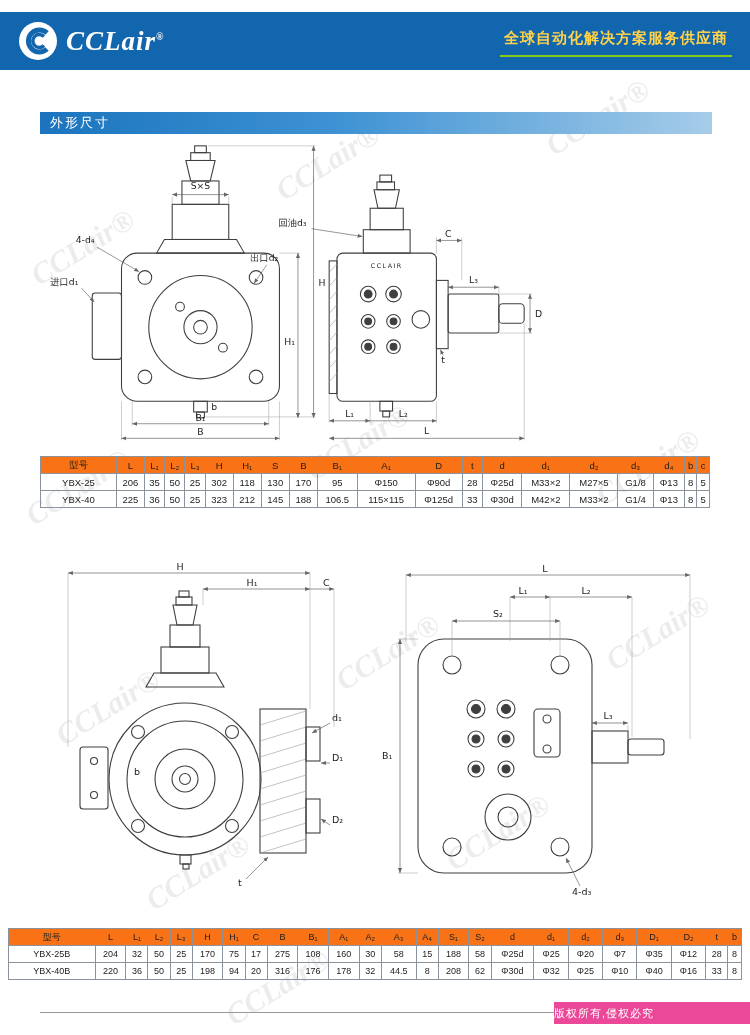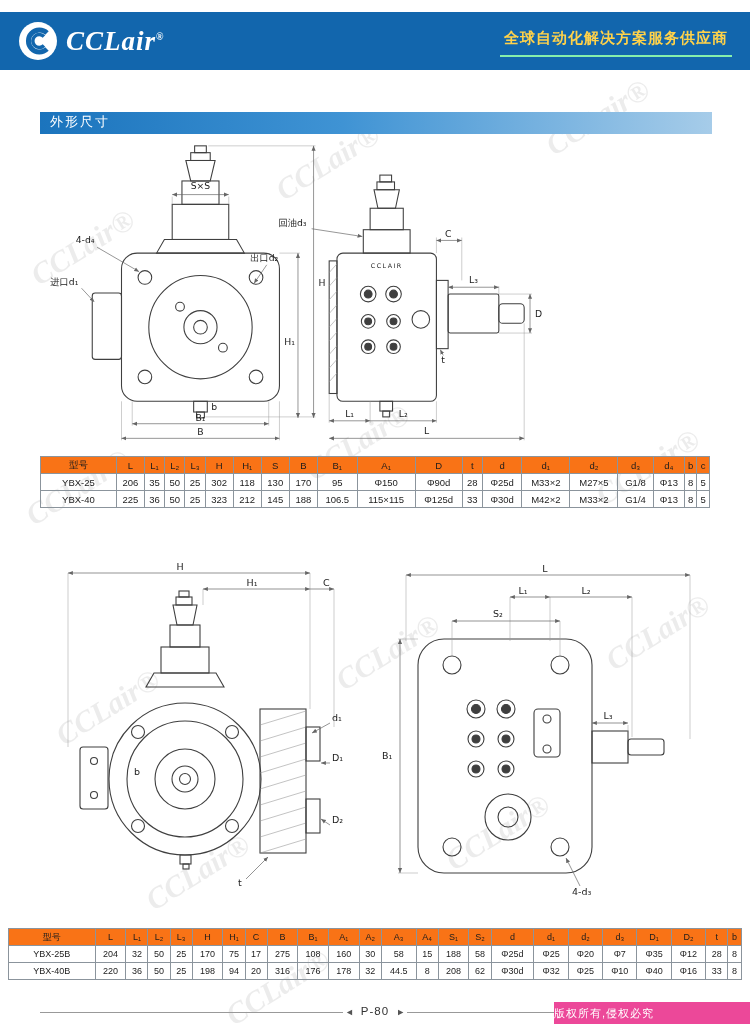--- a/index.html
+++ b/index.html
@@ -18,28 +18,28 @@
     position:absolute;left:0;top:12px;width:750px;height:58px;
     background:#1266ad;display:flex;align-items:center;
     justify-content:space-between;box-sizing:border-box;padding:0 18px;z-index:2;
   }
   .logoWrap{display:flex;align-items:center;gap:8px}
   .brand{
     font-family:"Liberation Serif",serif;font-style:italic;font-weight:bold;
     font-size:27px;color:#fff;letter-spacing:1px;
   }
   .brand sup{font-size:10px}
-  .tagWrap{border-bottom:2px solid #86efac;padding:4px 4px 7px 4px}
+  .tagWrap{border-bottom:2px solid #84cc16;padding:4px 4px 7px 4px}
   .tagline{color:#ffd24a;font-weight:bold;font-size:15px;letter-spacing:1px}
   
   .secbar{
     position:absolute;left:40px;top:112px;width:672px;height:22px;
     background:linear-gradient(90deg,#1b74bd 0%,#3f93d4 45%,#a6cce9 100%);
     color:#fff;font-size:13px;line-height:22px;padding-left:10px;
-    box-sizing:border-box;letter-spacing:2px;z-index:2;font-family:Liberation Mono, monospace;
+    box-sizing:border-box;letter-spacing:2px;z-index:2;
   }
   
   .drawing{position:absolute;z-index:1}
   #drawing1{left:40px;top:140px;width:670px;height:312px}
   #drawing2{left:40px;top:560px;width:670px;height:362px}
   .dimlbl{font-family:"DejaVu Sans",sans-serif}
   
   table{border-collapse:collapse;position:absolute;z-index:1;table-layout:auto}
   #table1{left:40px;top:456px;width:670px;font-size:9.5px}
   #table2{left:8px;top:928px;width:734px;font-size:9px}
@@ -458,17 +458,14 @@
         <td>Φ40</td>
         <td>Φ16</td>
         <td>33</td>
         <td>8</td>
       </tr>
     </tbody>
   </table>
 
 <div class="footer">
   <div class="footer-line"></div>
-  <div class="pagenav">
-    <span class="arr">◄</span><span class="pageno">P-80</span><span class="arr">►</span>
-  </div>
   <div class="copyright">版权所有,侵权必究</div>
 </div>
 
 </body></html>

